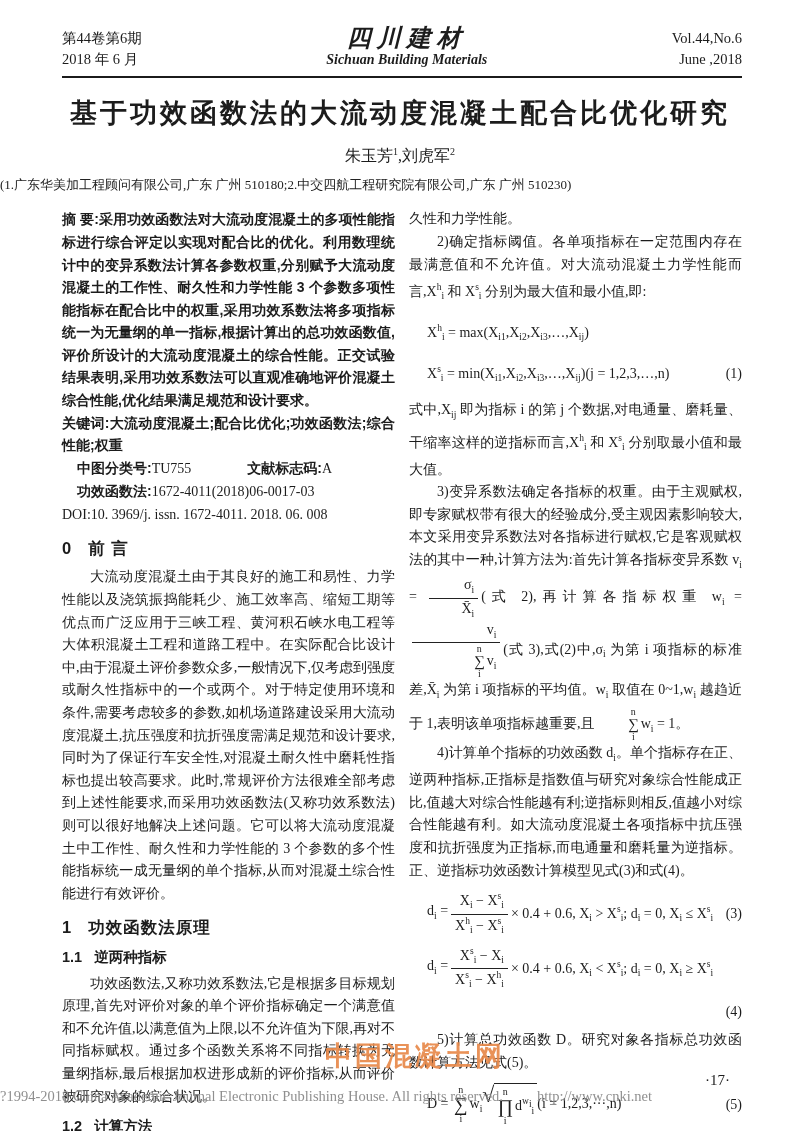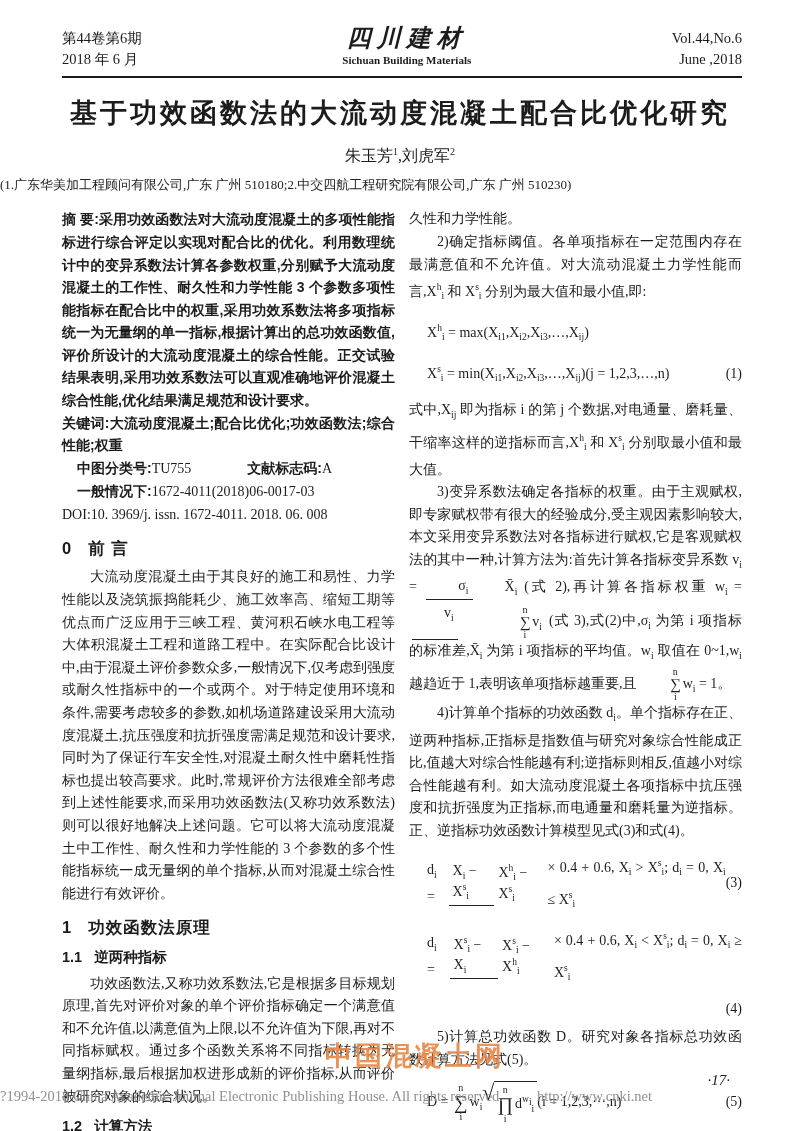--- a/index.html
+++ b/index.html
@@ -7,22 +7,22 @@
        font-family:"Liberation Serif",serif;color:#1c1c1c;}
   .page{position:absolute;inset:0;border-radius:10px;}
 
   
   .jheader{display:flex;justify-content:space-between;align-items:flex-end;
            margin:26px 58px 0 62px;padding-bottom:6px;border-bottom:2px solid #1b1b1b;}
   .jh-left{font-size:14.5px;line-height:21px;}
   .jh-center{text-align:center;}
   .jh-logo{font-family:"Liberation Serif",serif;font-weight:700;font-style:italic;
            font-size:24px;letter-spacing:6px;line-height:24px;}
-  .jh-en{font-family:"Liberation Serif",serif;font-weight:700;
-         font-size:11px;line-height:20px;}
+  .jh-en{font-family:"Liberation Serif",serif;font-style:italic;font-weight:700;
+         font-size:14px;line-height:20px;}
   .jh-right{font-size:14.5px;line-height:21px;text-align:right;}
 
   
   .title{margin:18px 40px 0;text-align:center;
          font-family:Liberation Serif, serif;font-weight:900;
          font-size:27px;letter-spacing:3px;line-height:34px;}
   .authors{margin-top:16px;text-align:center;font-size:16px;}
   .authors sup{font-size:10px;}
   .affil{margin-top:9px;text-align:left;font-size:13px;color:#222;}
 
@@ -45,36 +45,36 @@
   h3.subsec{font-family:"Liberation Sans",sans-serif;font-weight:700;font-size:14.5px;
             margin:7px 0 4px;}
   h3.subsec .num{margin-right:12px;}
 
   
   .formula{display:flex;align-items:center;margin:9px 0;font-size:14px;
            font-family:"Liberation Serif",serif;text-indent:0;}
   .formula .fbody{margin-left:18px;}
   .formula .ftag{margin-left:auto;}
   .ftag-line{text-align:right;margin:2px 0 6px;}
-  .frac{display:inline-flex;flex-direction:row;text-align:left;
+  .frac{display:inline-flex;flex-direction:column;text-align:right;
         vertical-align:middle;margin:0 3px;line-height:1.25;}
   .frac .num{border-bottom:1px solid #222;padding:0 4px 1px;}
   .frac .den{padding:1px 4px 0;}
   .bigop{display:inline-flex;flex-direction:column;align-items:center;
          vertical-align:middle;line-height:1;margin:0 2px;font-size:10px;}
   .bigop .op{font-size:19px;line-height:1;}
   .bigop.sm .op{font-size:15px;}
   .sqrt{display:inline-flex;align-items:flex-start;vertical-align:middle;}
   .sqrt .rad{font-size:22px;line-height:1.1;}
   .sqrt .radicand{border-top:1px solid #222;padding:3px 3px 0 1px;}
   sub,sup{font-size:9.5px;}
 
   
   .pagenum{position:absolute;top:1072px;right:70px;font-size:15px;
-           font-family:"Liberation Serif",serif;font-style:italic;}
+           font-family:"Liberation Serif",serif;}
   .watermark{position:absolute;top:1038px;left:325px;
              font-family:"Liberation Sans",sans-serif;font-weight:700;
              font-size:27px;letter-spacing:3px;opacity:0.92;}
   .copyright{position:absolute;top:1088px;left:0;width:800px;
              display:flex;gap:34px;
              color:#8f8f8f;font-size:14.5px;font-family:"Liberation Serif",serif;}
 </style>
 </head>
 <body>
 
@@ -105,21 +105,21 @@
       <div class="abs-block">
         <span>摘  要:</span><span>采用功效函数法对大流动度混凝土的多项性能指标进行综合评定以实现对配合比的优化。利用数理统计中的变异系数法计算各参数权重,分别赋予大流动度混凝土的工作性、耐久性和力学性能 3 个参数多项性能指标在配合比中的权重,采用功效系数法将多项指标统一为无量纲的单一指标,根据计算出的总功效函数值,评价所设计的大流动度混凝土的综合性能。正交试验结果表明,采用功效系数法可以直观准确地评价混凝土综合性能,优化结果满足规范和设计要求。</span>
       </div>
       <div class="abs-block">
         <span>关键词:</span><span>大流动度混凝土;配合比优化;功效函数法;综合性能;权重</span>
       </div>
       <div class="meta-line hei">
         <span>中图分类号:</span><span class="val">TU755</span><span class="meta-gap"></span><span>文献标志码:</span><span class="val">A</span>
       </div>
       <div class="meta-line hei">
-        <span>一般情况下:</span><span class="val">1672-4011(2018)06-0017-03</span>
+        <span>功效函数法:</span><span class="val">1672-4011(2018)06-0017-03</span>
       </div>
       <div class="meta-line doi-line">DOI:10. 3969/j. issn. 1672-4011. 2018. 06. 008</div>
 
       <h2 class="sec">
         <span class="num">0</span><span>前  言</span>
       </h2>
       <p>大流动度混凝土由于其良好的施工和易性、力学性能以及浇筑振捣能耗少、施工效率高、缩短工期等优点而广泛应用于三峡工程、黄河积石峡水电工程等大体积混凝土工程和道路工程中。在实际配合比设计中,由于混凝土评价参数众多,一般情况下,仅考虑到强度或耐久性指标中的一个或两个。对于特定使用环境和条件,需要考虑较多的参数,如机场道路建设采用大流动度混凝土,抗压强度和抗折强度需满足规范和设计要求,同时为了保证行车安全性,对混凝土耐久性中磨耗性指标也提出较高要求。此时,常规评价方法很难全部考虑到上述性能要求,而采用功效函数法(又称功效系数法)则可以很好地解决上述问题。它可以将大流动度混凝土中工作性、耐久性和力学性能的 3 个参数的多个性能指标统一成无量纲的单个指标,从而对混凝土综合性能进行有效评价。</p>
 
       <h2 class="sec">
         <span class="num">1</span><span>功效函数法原理</span>

